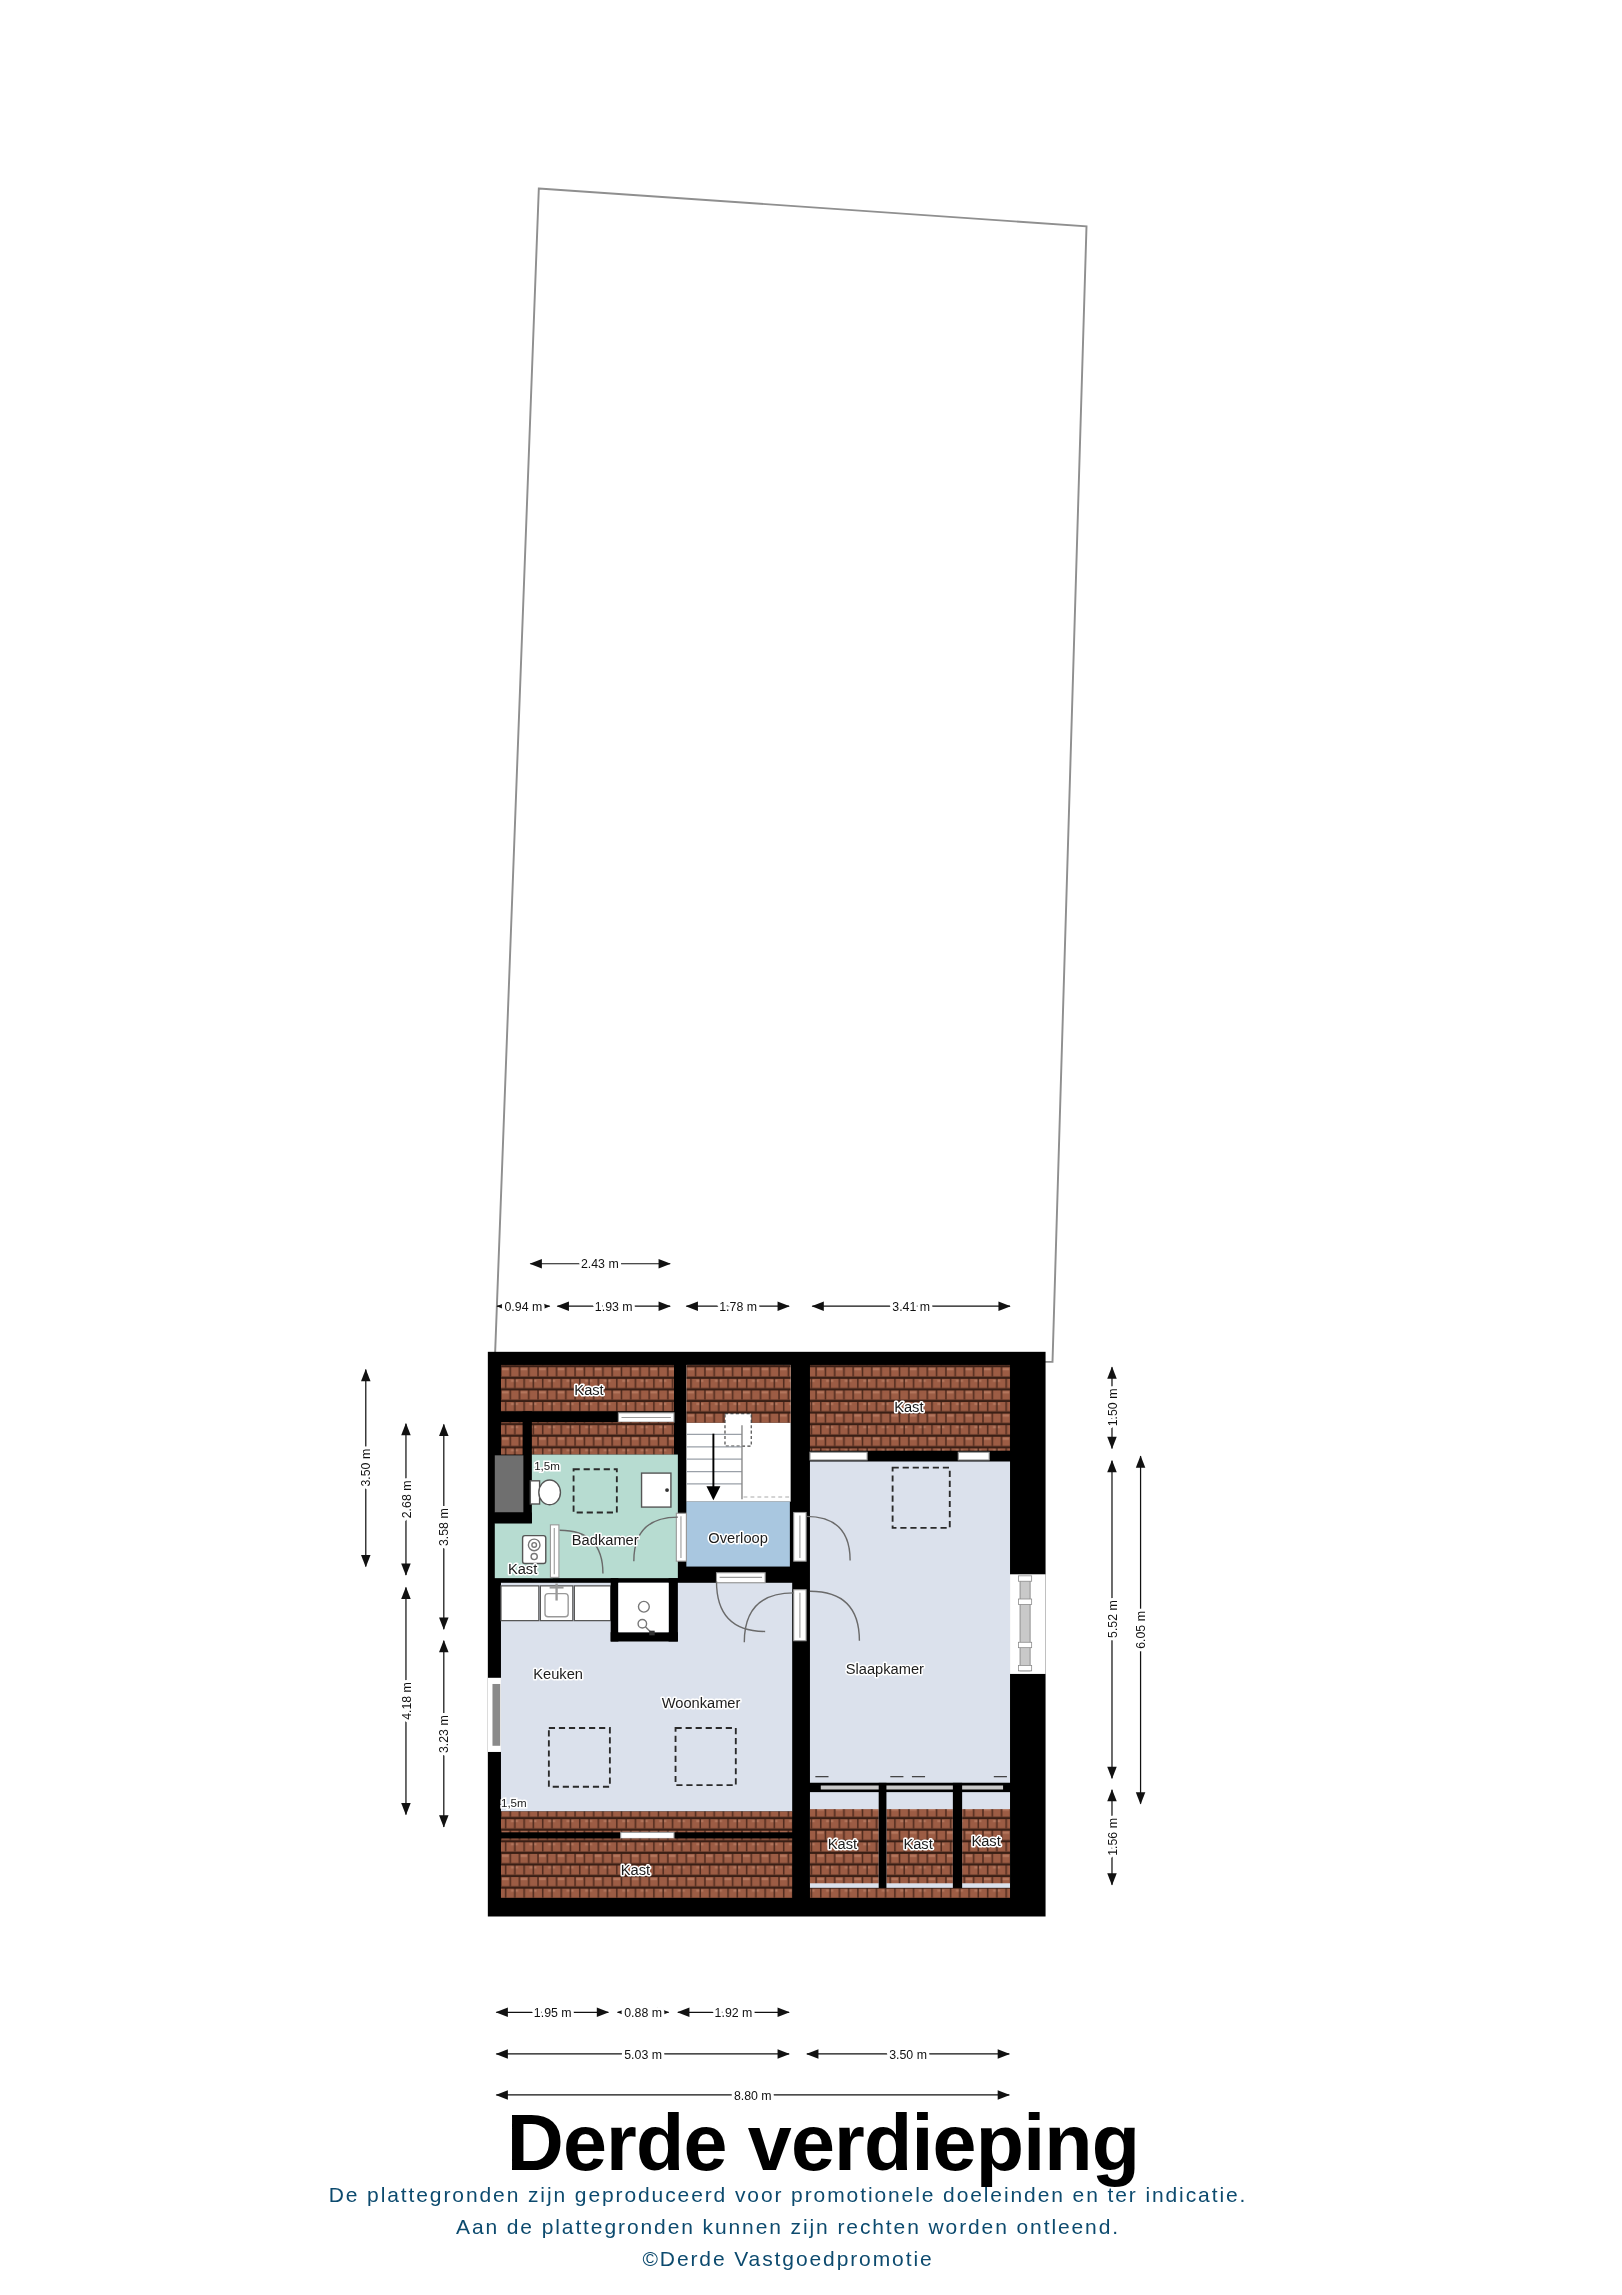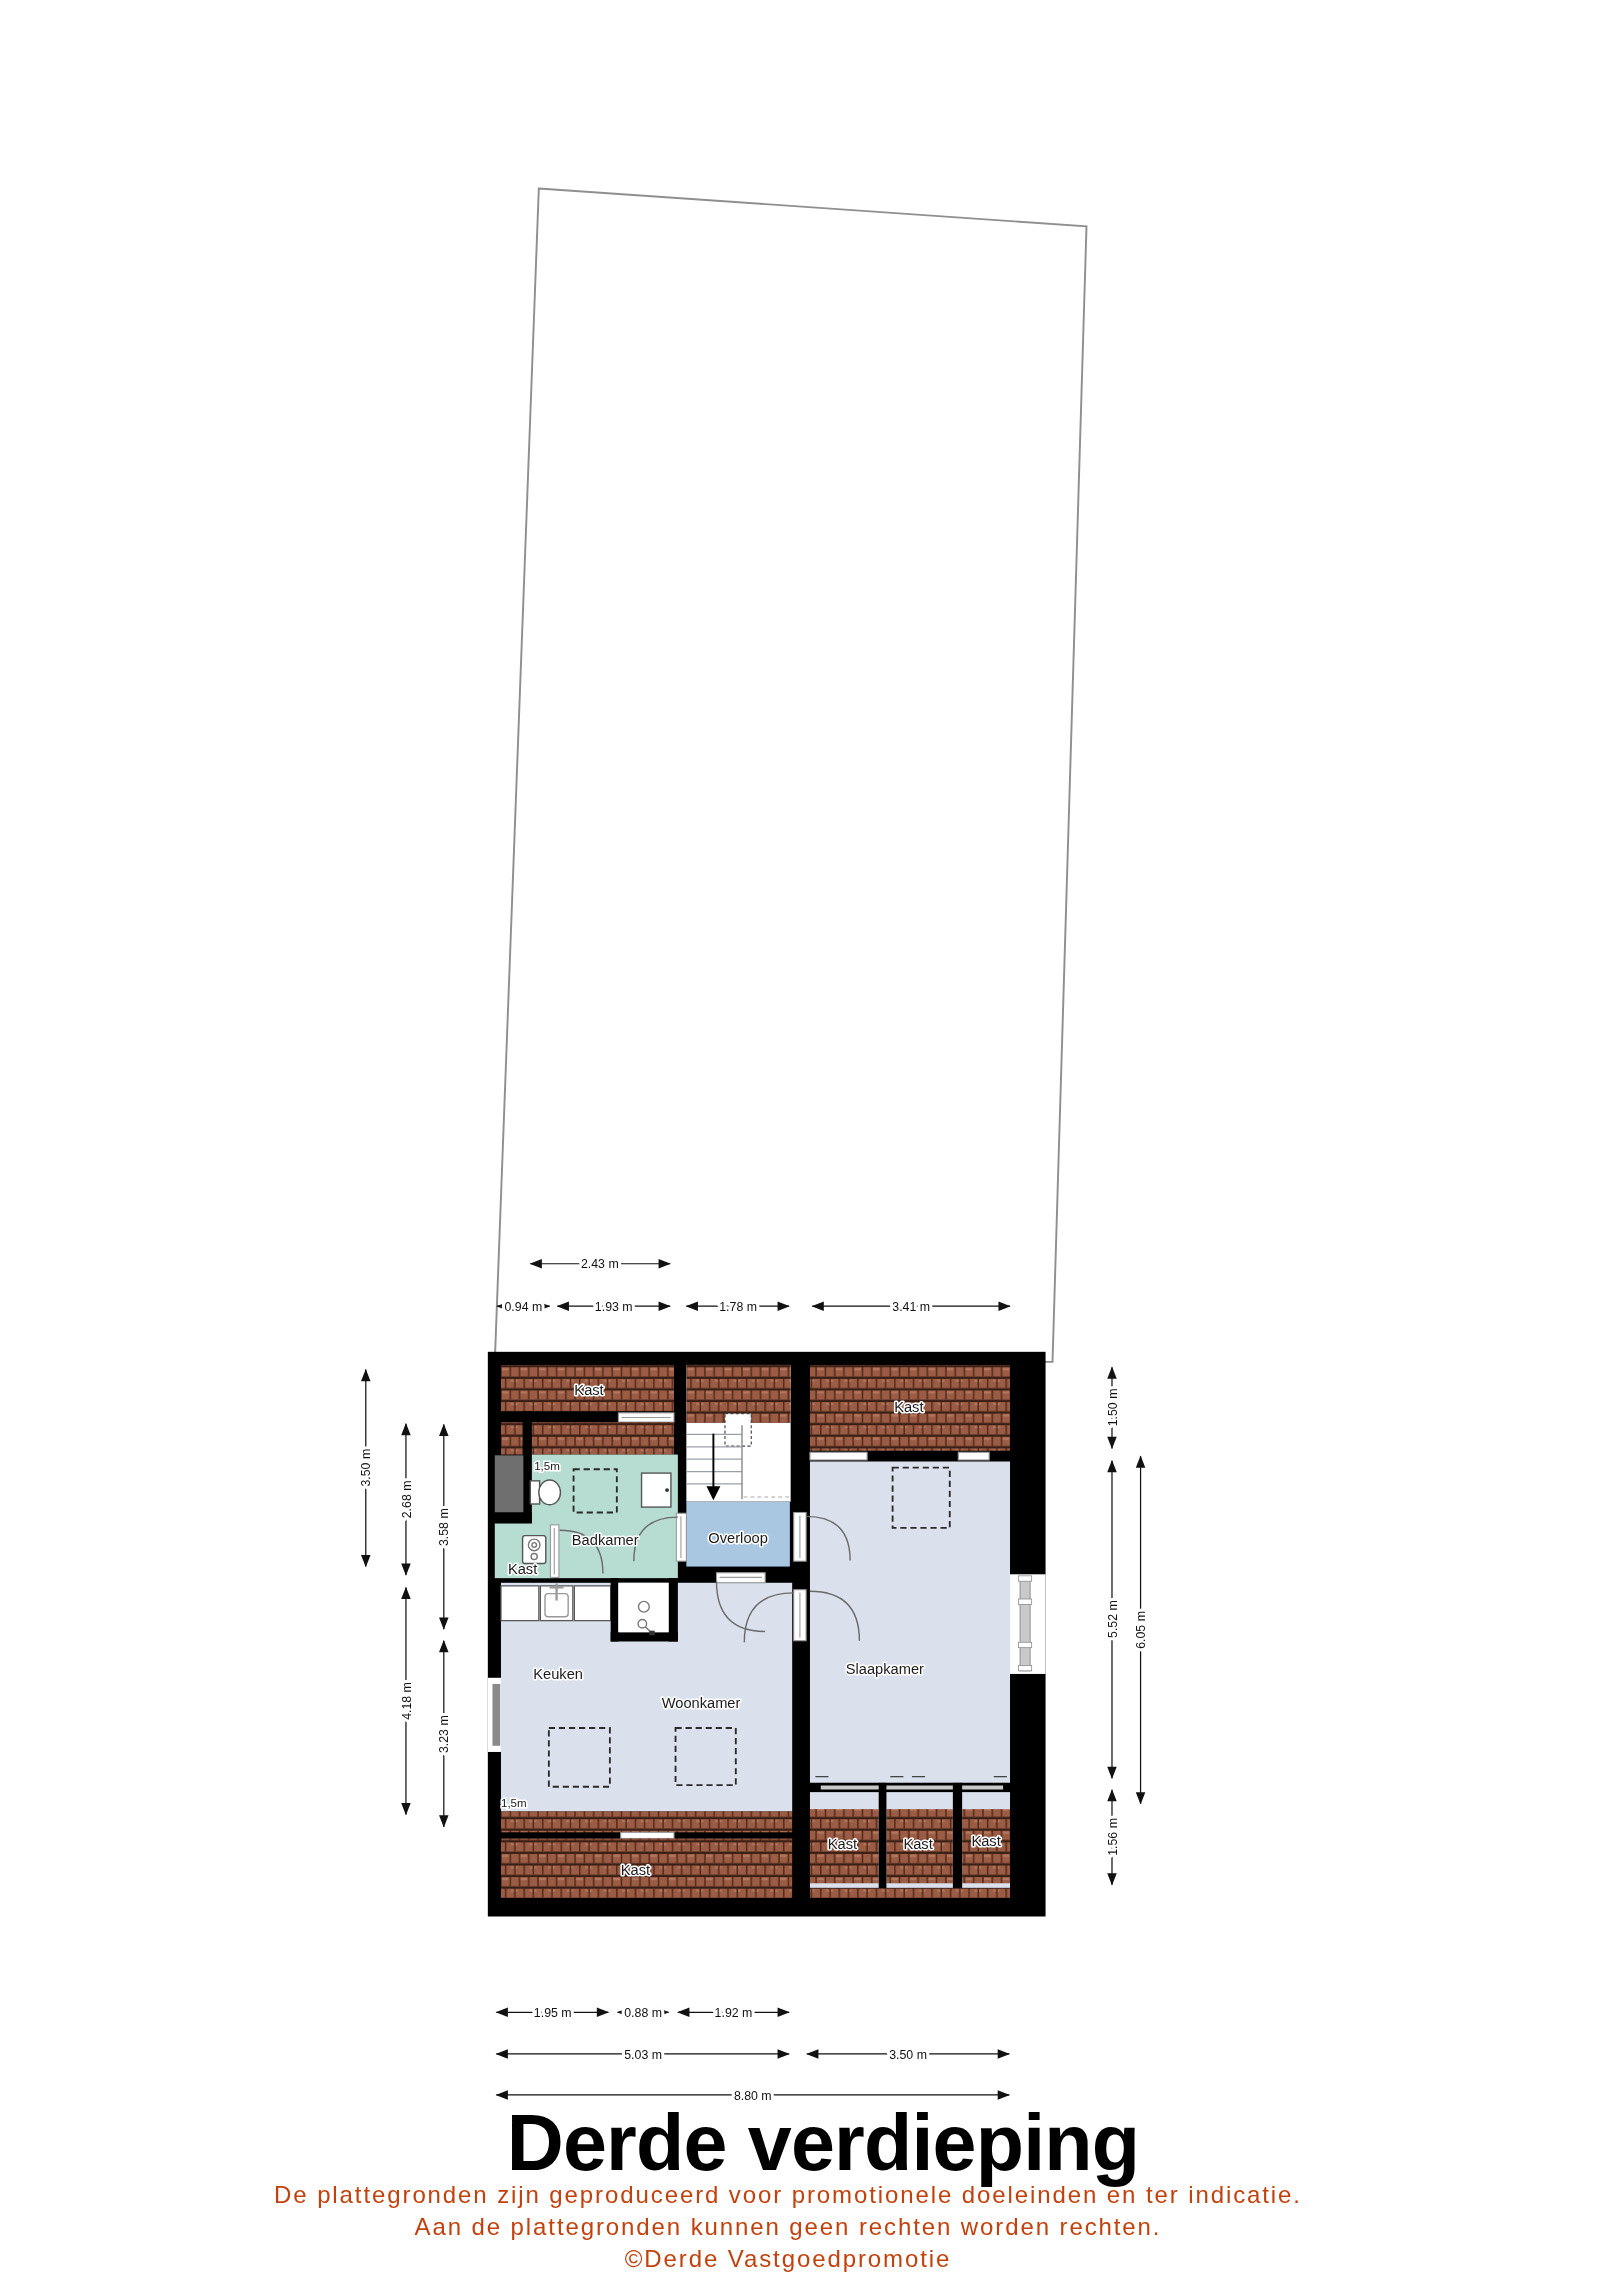--- a/index.html
+++ b/index.html
@@ -15,21 +15,21 @@
   .fixture{fill:#ffffff;stroke:#555;stroke-width:1.8;}
   .fixline{stroke:#777;stroke-width:1.8;fill:none;}
   .door-arc{stroke:#6a6a6a;stroke-width:1.8;fill:none;}
   .threshold{fill:#ffffff;stroke:#979797;stroke-width:1.4;}
   .dashed-sky{fill:none;stroke:#2a2a2a;stroke-width:2.4;stroke-dasharray:8 5;}
   .tread{stroke:#9aa0a8;stroke-width:1.6;}
   #title{position:absolute;left:0;top:2103px;width:1623px;text-align:center;
          padding-left:23px;box-sizing:border-box;
          font-size:79px;font-weight:700;color:#000;letter-spacing:-0.8px;line-height:1;}
   #footer{position:absolute;left:0;top:2179px;width:1576px;text-align:center;
-          font-size:24px;line-height:32px;color:#c2410c;letter-spacing:1.9px;font-weight:400;}
+          font-size:21px;line-height:32px;color:#0c4a6e;letter-spacing:1.9px;font-weight:400;}
 </style>
 </head>
 <body>
 
 <div id="page">
 
 <svg id="plan-svg" width="1623" height="2295" viewBox="0 0 2100 2971" xmlns="http://www.w3.org/2000/svg">
 
   <defs>
     <pattern id="tilePat" width="24" height="30" patternUnits="userSpaceOnUse">
@@ -256,18 +256,18 @@
     <text class="dim-label" x="1439" y="2384" transform="rotate(-90 1439 2378)">1.56 m</text>
     <line class="dim-line" x1="1476" y1="1885" x2="1476" y2="2335" marker-start="url(#arr)" marker-end="url(#arr)"></line>
     <text class="dim-label" x="1476" y="2116" transform="rotate(-90 1476 2110)">6.05 m</text>
   </g>
 </svg>
 
 <div id="title">Derde verdieping</div>
 
 <div id="footer">
   <div>De plattegronden zijn geproduceerd voor promotionele doeleinden en ter indicatie.</div>
-  <div>Aan de plattegronden kunnen geen rechten worden rechten.</div>
+  <div>Aan de plattegronden kunnen zijn rechten worden ontleend.</div>
   <div>©Derde Vastgoedpromotie</div>
 </div>
 
 </div>
 
 
 </body></html>

